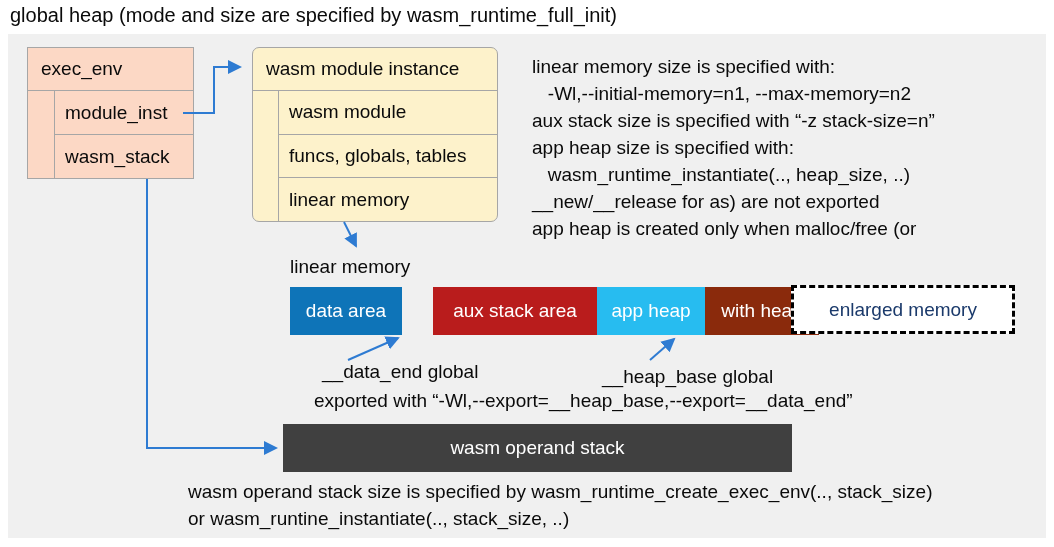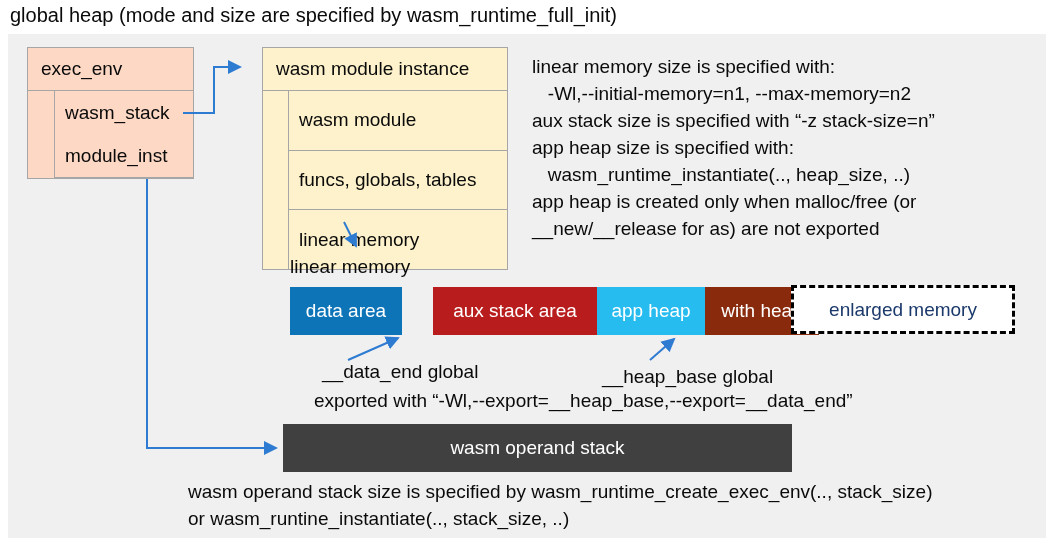--- a/index.html
+++ b/index.html
@@ -55,39 +55,39 @@
 <body>
 
 <div class="canvas">
 
   <div class="title">global heap (mode and size are specified by wasm_runtime_full_init)</div>
 
   <div class="gray-box"></div>
 
   <div class="struct pink" style="left:27px;top:47px;width:167px;height:132px;">
     <div class="hdr">exec_env</div>
+    <div class="row mid">module_inst</div>
     <div class="row">wasm_stack</div>
-    <div class="row mid">module_inst</div>
   </div>
 
-  <div class="struct cream" style="left:262px;top:47px;width:246px;height:223px;">
+  <div class="struct cream" style="left:252px;top:47px;width:246px;height:175px;border-radius:7px;">
     <div class="hdr">wasm module instance</div>
     <div class="row mid">wasm module</div>
     <div class="row mid">funcs, globals, tables</div>
     <div class="row">linear memory</div>
   </div>
 
   <div class="info">
     <div>linear memory size is specified with:</div>
     <div>&nbsp;&nbsp;&nbsp;-Wl,--initial-memory=n1, --max-memory=n2</div>
     <div>aux stack size is specified with “-z stack-size=n”</div>
     <div>app heap size is specified with:</div>
     <div>&nbsp;&nbsp;&nbsp;wasm_runtime_instantiate(.., heap_size, ..)</div>
+    <div>__new/__release for as) are not exported</div>
     <div>app heap is created only when malloc/free (or</div>
-    <div>__new/__release for as) are not exported</div>
   </div>
 
   <div class="lm-label">linear memory</div>
   <div class="lm-bar">
     <div class="seg seg-data">data area</div>
     <div class="seg seg-aux">aux stack area</div>
     <div class="seg seg-app">app heap</div>
     <div class="seg seg-libc">with heap</div>
   </div>
   <div class="enlarged">enlarged memory</div>

